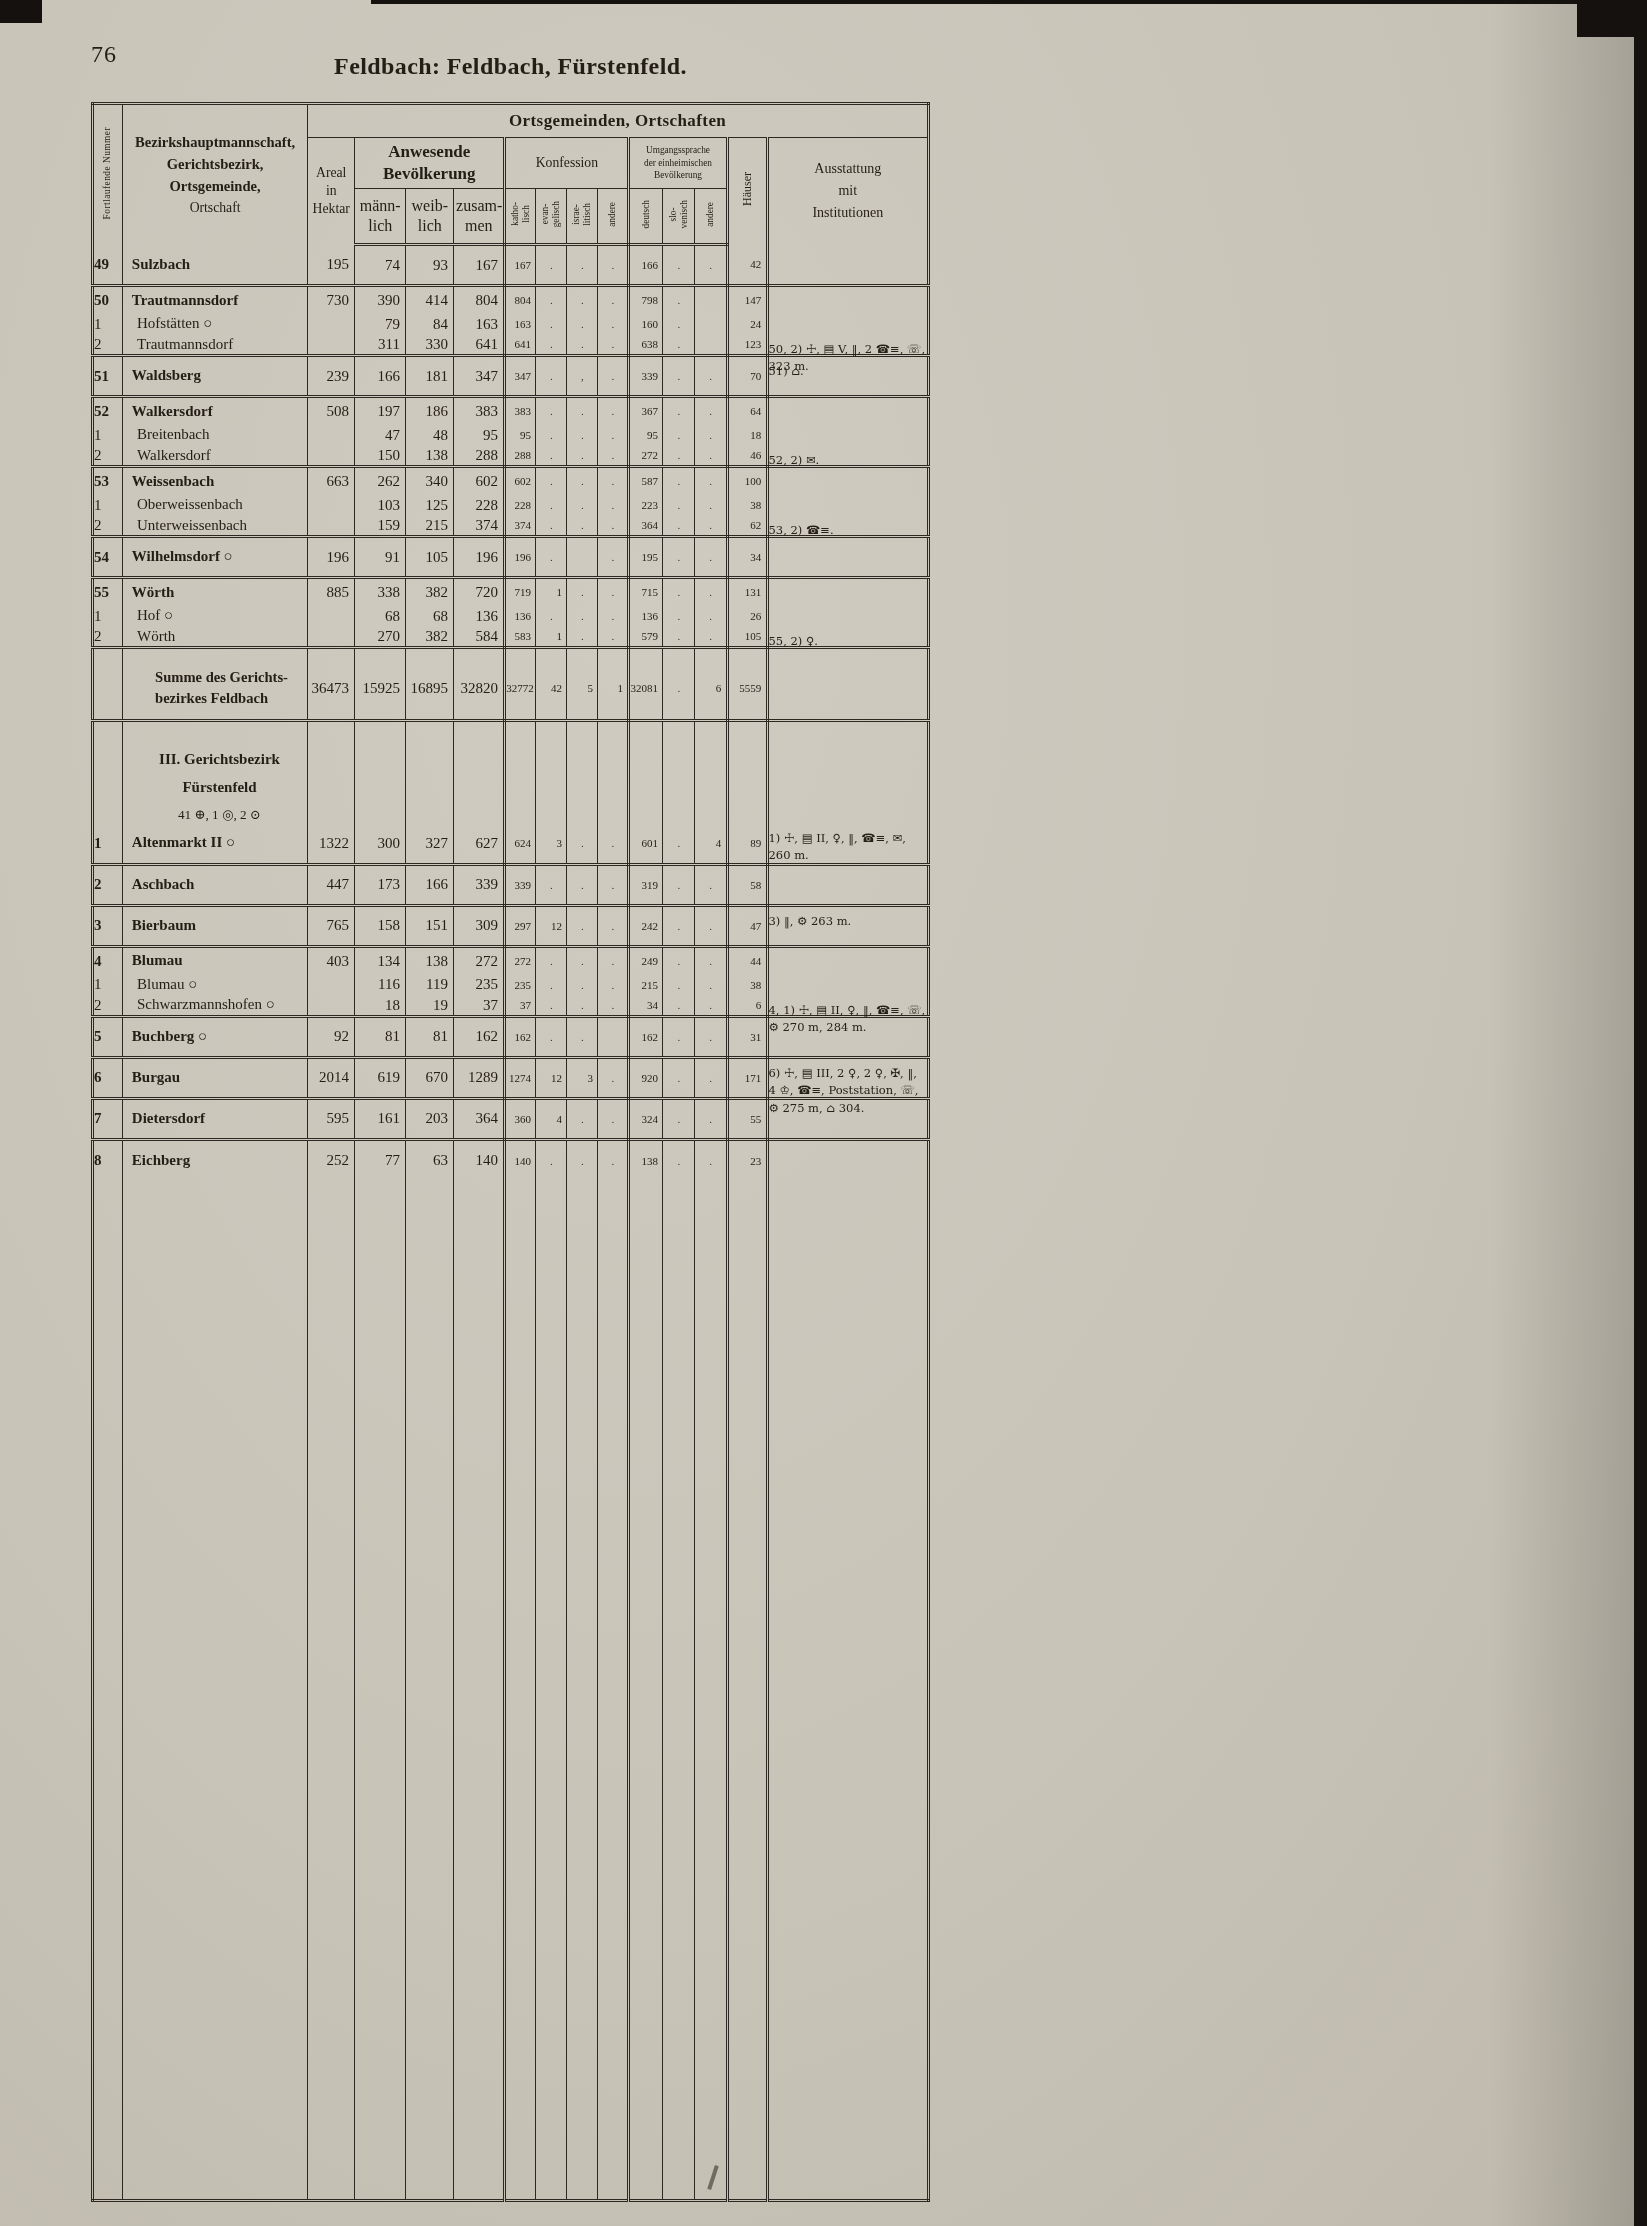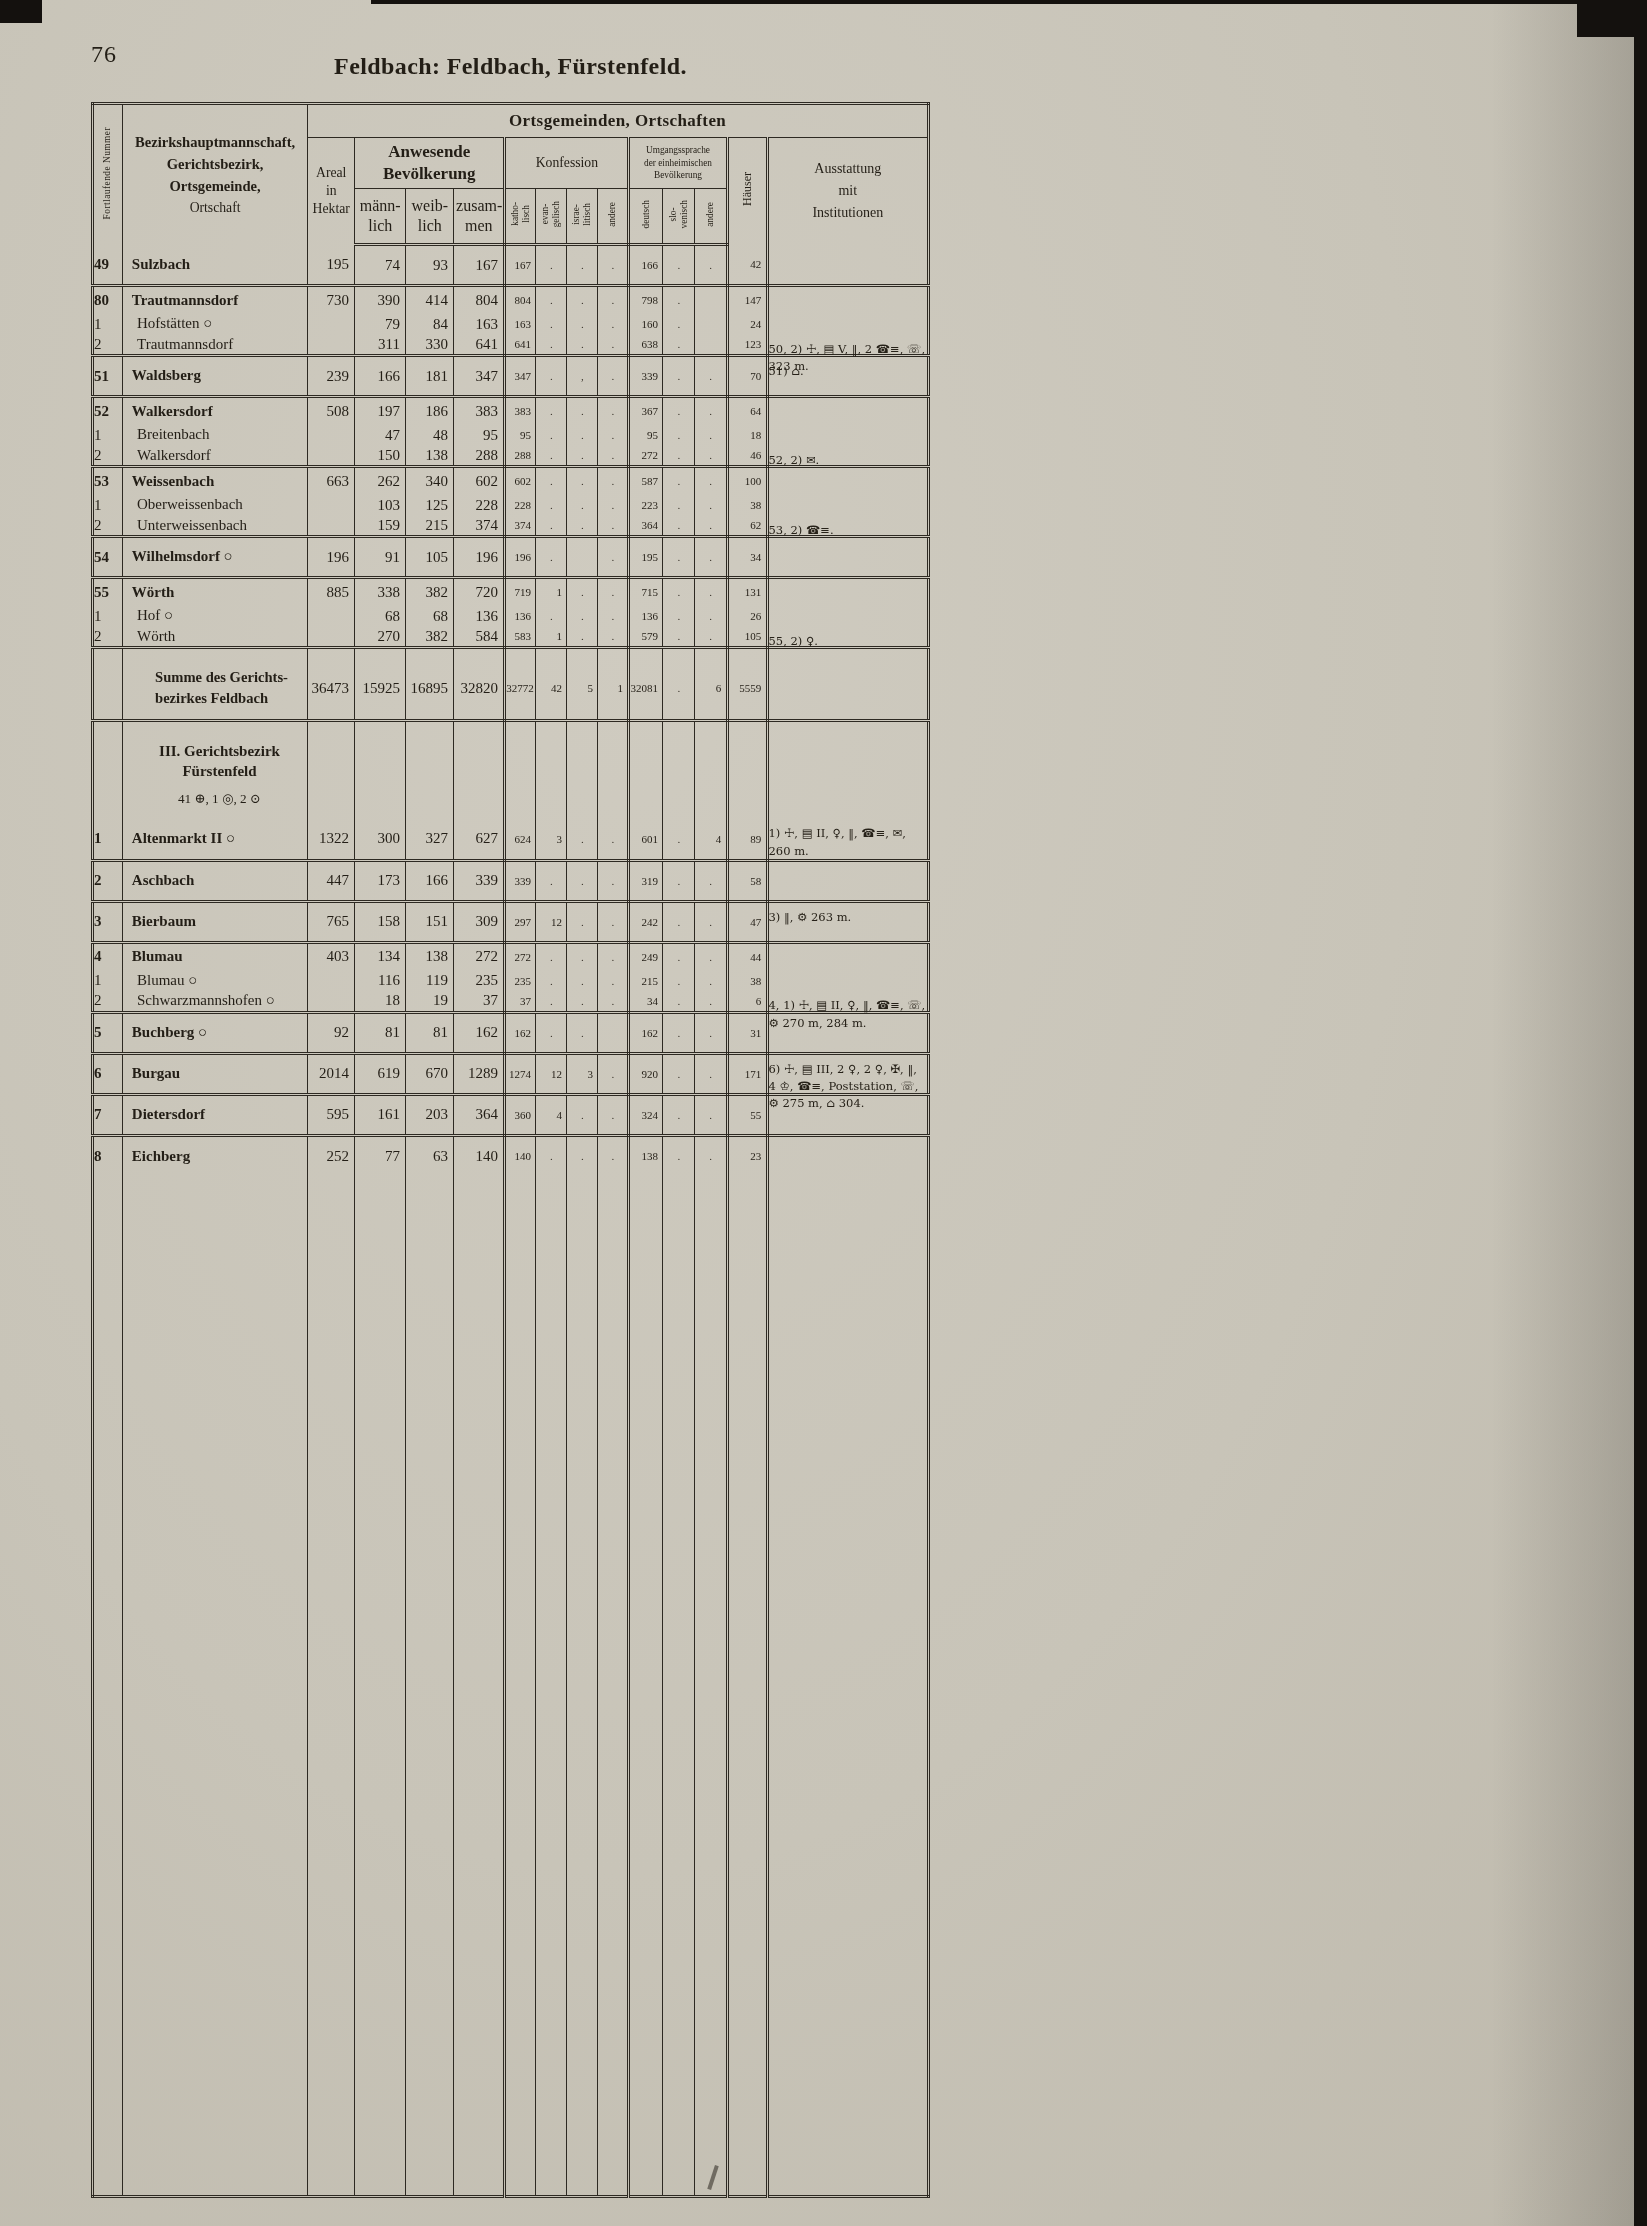--- a/index.html
+++ b/index.html
@@ -58,21 +58,21 @@
   td.c0 { text-align:left; font-size:15px; }
   td.c1 { text-align:left; padding-left:8.8px; font-size:15px; white-space:pre-line; line-height:1.3; }
   tr.gs td.c1 { padding-left:14px; }
   .b { font-weight:bold; }
   td.big { font-size:15px; text-align:right; padding-right:5.3px; }
   td.small { font-size:11px; text-align:right; padding-right:4.4px; }
   td.dot { text-align:center; padding-right:0; color:#3a342b; }
   td.c14 { position:relative; }
   tr.sum td.c1 { padding-left:32px; font-weight:bold; font-size:14.6px; line-height:1.45; }
   tr.sec td.c1 { text-align:center; vertical-align:top; padding-top:19.4px; }
-  .sec-l0,.sec-l1 { font-weight:bold; font-size:15px; line-height:1.35; }
+  .sec-l0,.sec-l1 { font-weight:bold; font-size:15px; line-height:1.35;margin-top:8px; }
   .sec-l2 { font-size:13.2px; margin-top:8.8px; font-weight:normal; }
   .note { position:absolute; left:0; top:6.2px; width:157px; font-size:11.5px; line-height:1.5;
           font-family:"DejaVu Serif","DejaVu Sans",serif; text-align:left; color:#262118; }
   #slashmark { position:absolute; left:711px; top:2165px; width:4.4px; height:25px;
                background:rgba(42,37,30,0.55); transform:rotate(18deg); }
 </style>
 </head>
 <body>
 
 <div id="shadow-right"></div>
@@ -166,21 +166,21 @@
           <td class="c7 small dot">.</td>
           <td class="c8 small dot">.</td>
           <td class="c9 small dot">.</td>
           <td class="c10 small">166</td>
           <td class="c11 small dot">.</td>
           <td class="c12 small dot">.</td>
           <td class="c13 small">42</td>
           <td class="c14"></td>
         </tr>
         <tr class="gh">
-          <td class="c0 b">80</td>
+          <td class="c0 b">50</td>
           <td class="c1 b">Trautmannsdorf</td>
           <td class="c2 big">730</td>
           <td class="c3 big">390</td>
           <td class="c4 big">414</td>
           <td class="c5 big">804</td>
           <td class="c6 small">804</td>
           <td class="c7 small dot">.</td>
           <td class="c8 small dot">.</td>
           <td class="c9 small dot">.</td>
           <td class="c10 small">798</td>

